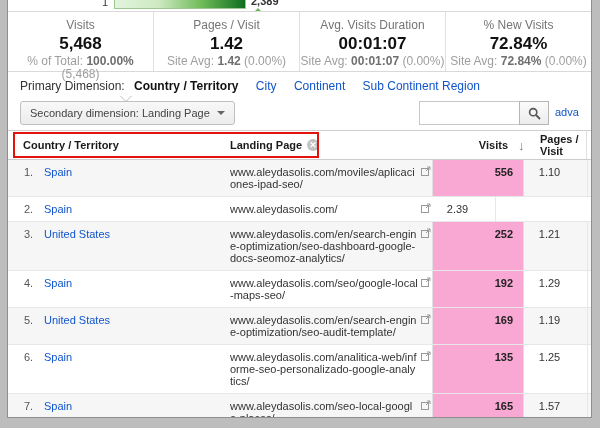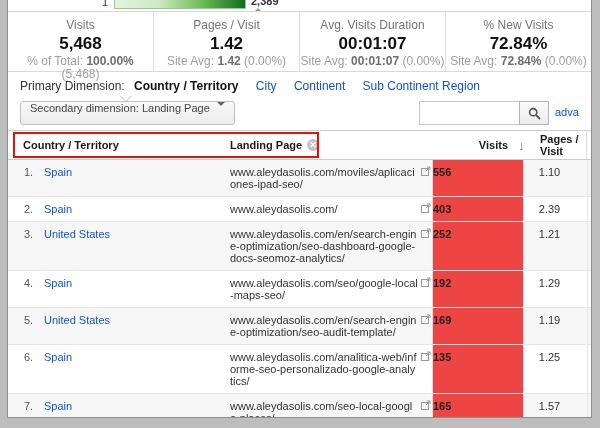--- a/index.html
+++ b/index.html
@@ -98,21 +98,21 @@
     z-index: 2;
   }
   .sec-dim-btn {
     position: absolute; left: 12px; top: 5px;
     height: 24px;
     padding: 0 9px;
     font-size: 11px; color: #444;
     background: linear-gradient(#f8f8f8, #ececec);
     border: 1px solid #bfbfbf;
     border-radius: 3px;
-    display: inline-flex; align-items: flex-start; gap: 7px;
+    display: inline-flex; align-items: center; gap: 7px;
     cursor: pointer;
     font-family: "Liberation Sans", sans-serif;
   }
   .caret-down {
     width: 0; height: 0; display: inline-block;
     border-left: 4px solid transparent;
     border-right: 4px solid transparent;
     border-top: 4px solid #666;
   }
   .search-group {
@@ -184,22 +184,22 @@
   .c-country { width: 186px; padding: 6px 0; line-height: 12px; }
   .c-country span { color: #1155cc; cursor: pointer; }
   .c-landing {
     width: 202px; padding: 6px 14px 6px 0;
     color: #333; line-height: 12px;
     word-break: break-all;
     position: relative;
   }
   .ext-icon { position: absolute; right: 1px; top: 6px; cursor: pointer; }
   .c-visits {
-    width: 92px; background: #ef4444;
-    text-align: left; padding: 6px 10px 6px 0;
+    width: 92px; background: #f9a8d4;
+    text-align: right; padding: 6px 10px 6px 0;
     font-weight: bold; color: #222; line-height: 12px;
     border-left: 1px solid #e0e0e0; border-right: 1px solid #e0e0e0;
   }
   .c-pages {
     width: 63px; text-align: center; padding: 6px 12px 6px 0;
     color: #333; line-height: 12px;
   }
   .c-rest { flex: 1; border-left: 1px solid #e7e7e7; }
 </style>
 </head>
@@ -293,21 +293,20 @@
 
     <div class="tbl-row even">
       <div class="c-idx">2.</div>
       <div class="c-country"><span>Spain</span></div>
       <div class="c-landing"><span>www.aleydasolis.com/</span>
         <svg class="ext-icon" width="10" height="10" viewBox="0 0 10 10">
             <rect x="0.5" y="2.5" width="7" height="7" fill="none" stroke="#999"></rect>
             <path d="M5 5 L9 1 M6 1 H9 V4" fill="none" stroke="#999"></path>
           </svg>
       </div>
-      <div class="c-visits">403</div>
       <div class="c-pages">2.39</div>
       <div class="c-rest"></div>
     </div>
 
     <div class="tbl-row odd">
       <div class="c-idx">3.</div>
       <div class="c-country"><span>United States</span></div>
       <div class="c-landing"><span>www.aleydasolis.com/en/search-engine-optimization/seo-dashboard-google-docs-seomoz-analytics/</span>
         <svg class="ext-icon" width="10" height="10" viewBox="0 0 10 10">
             <rect x="0.5" y="2.5" width="7" height="7" fill="none" stroke="#999"></rect>

